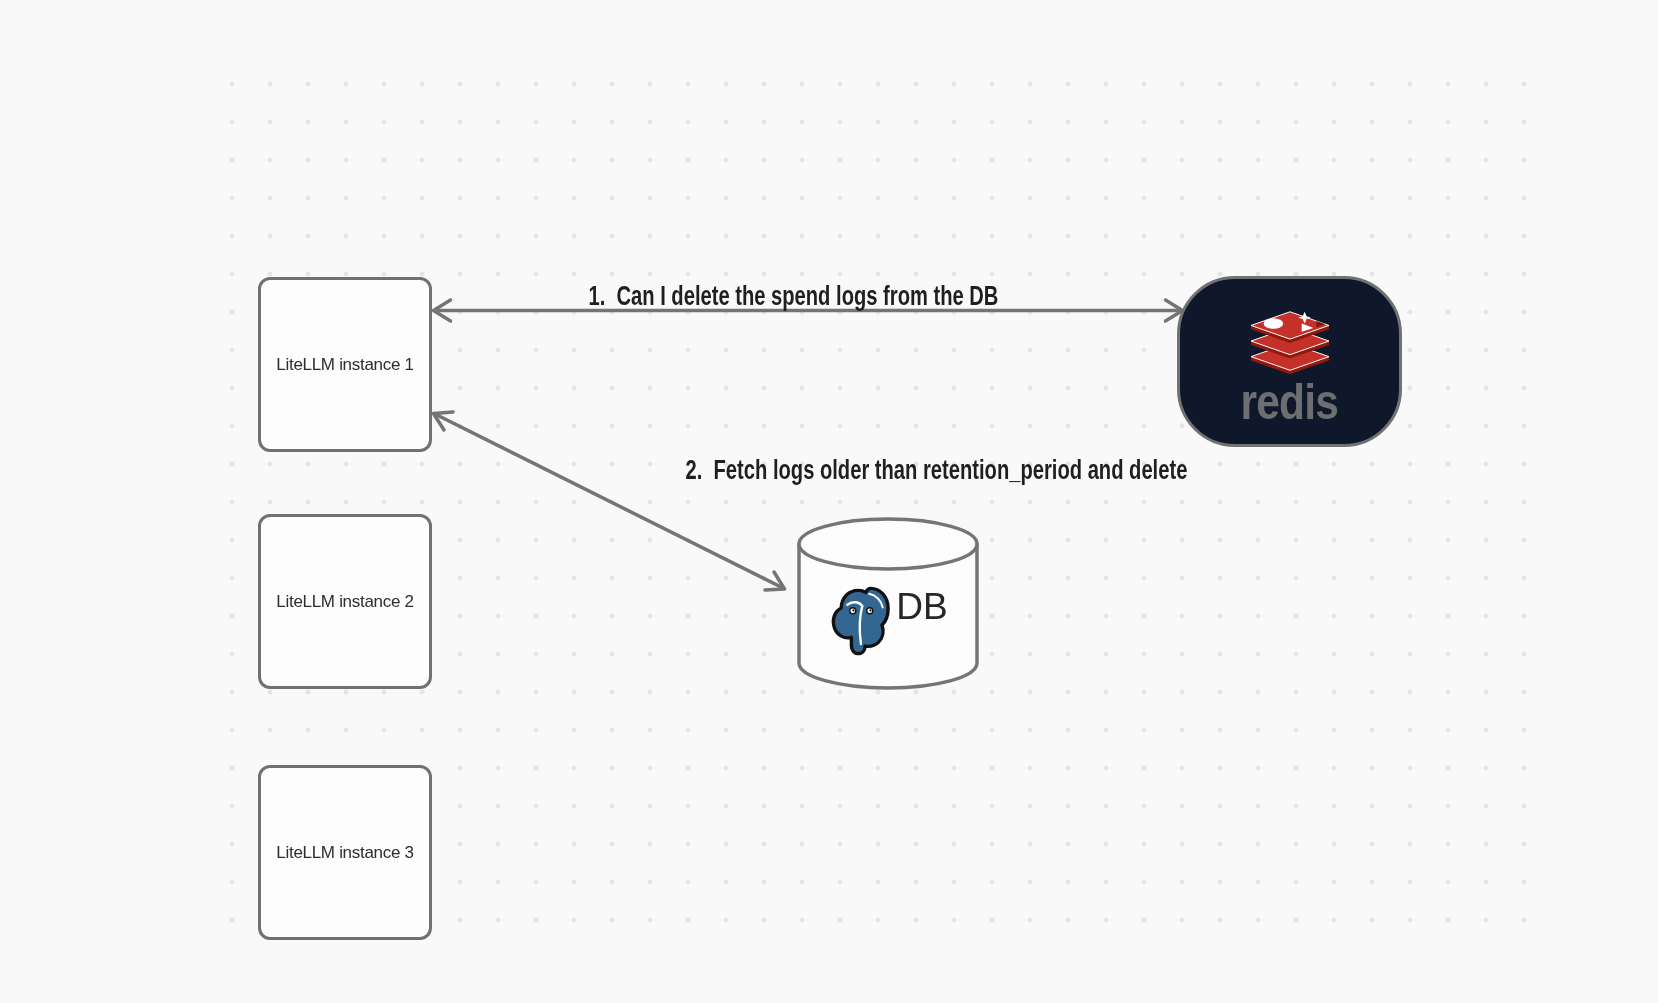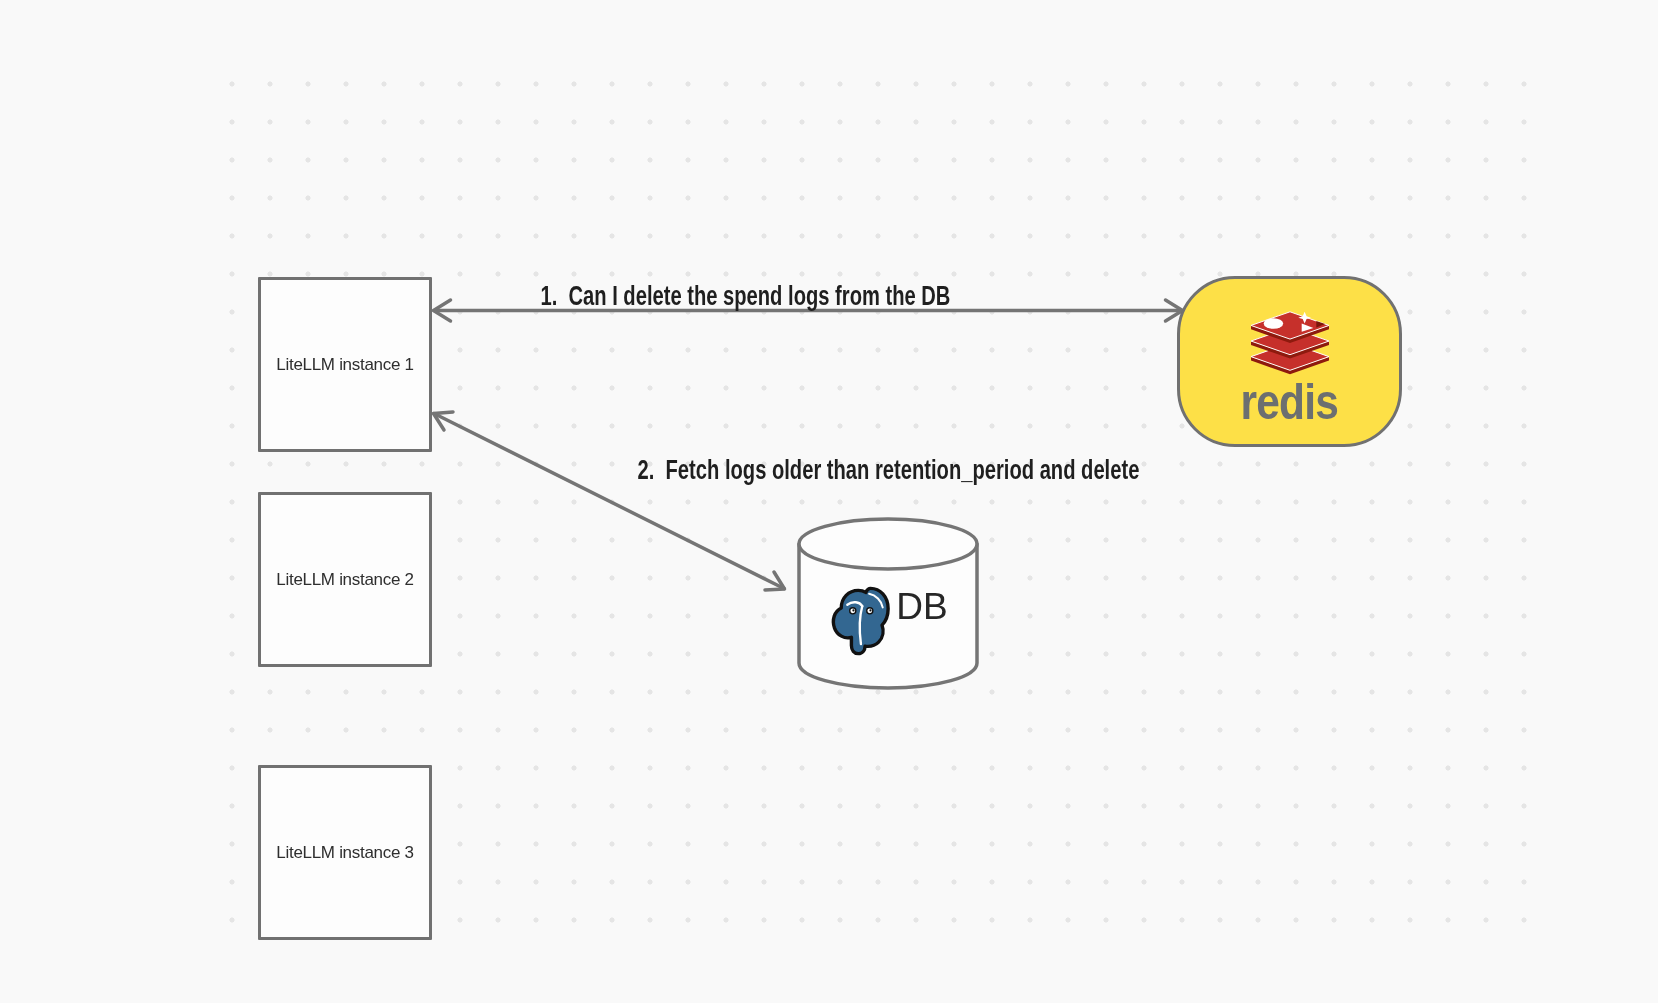--- a/index.html
+++ b/index.html
@@ -11,43 +11,43 @@
   #canvas{position:absolute;inset:0;}
   .dots{
     position:absolute;left:213px;top:65px;width:1332px;height:876px;
     background-image:radial-gradient(circle,#e5e5e5 2.5px,rgba(0,0,0,0) 2.6px);
     background-size:38px 38px;
   }
   svg.overlay{position:absolute;left:0;top:0;}
   .shape-stroke{stroke:#757575;stroke-width:3.5;fill:none;stroke-linecap:round;stroke-linejoin:round;}
   .node-box{
     position:absolute;left:258px;width:174px;height:175px;
-    box-sizing:border-box;border:3.5px solid #717171;border-radius:1px;
+    box-sizing:border-box;border:3.5px solid #717171;border-radius:12px;
     background:#fdfdfd;display:flex;align-items:center;justify-content:center;
   }
   .node-box .box-label{
     font-size:17px;letter-spacing:-0.3px;color:#2e2e2e;white-space:pre;
   }
   #box-1{top:277px;}
-  #box-2{top:492px;}
+  #box-2{top:514px;}
   #box-3{top:757px;margin-top:8px;}
   #redis-node{
     position:absolute;left:1177px;top:276px;width:225px;height:171px;
     box-sizing:border-box;border:3.5px solid #717171;border-radius:58px;
-    background:#fde047;display:flex;flex-direction:column;align-items:center;
+    background:#0f172a;display:flex;flex-direction:column;align-items:center;
     justify-content:flex-start;padding-top:32px;
   }
   .redis-wordmark{
     font-size:50px;font-weight:700;color:#6c6f70;line-height:1;
     display:inline-block;transform:scaleX(0.85);transform-origin:50% 50%;
     margin-top:2px;letter-spacing:-1px;
   }
   .edge-label{
     position:absolute;transform:translate(-50%,-50%);
-    white-space:pre;color:#1f1f1f;font-weight:700;font-size:28px;line-height:1.1;
+    white-space:pre;color:#1f1f1f;font-weight:700;font-size:28px;line-height:1.1;margin-left:48px;
   }
   .condense{display:inline-block;transform:scaleX(0.72);transform-origin:50% 50%;}
   #db-content{
     position:absolute;left:888px;top:621px;transform:translate(-50%,-50%);
     display:flex;align-items:flex-start;gap:0;
   }
   .db-label{font-size:37px;font-weight:500;color:#262626;letter-spacing:0;}
 </style>
 </head>
 <body>

